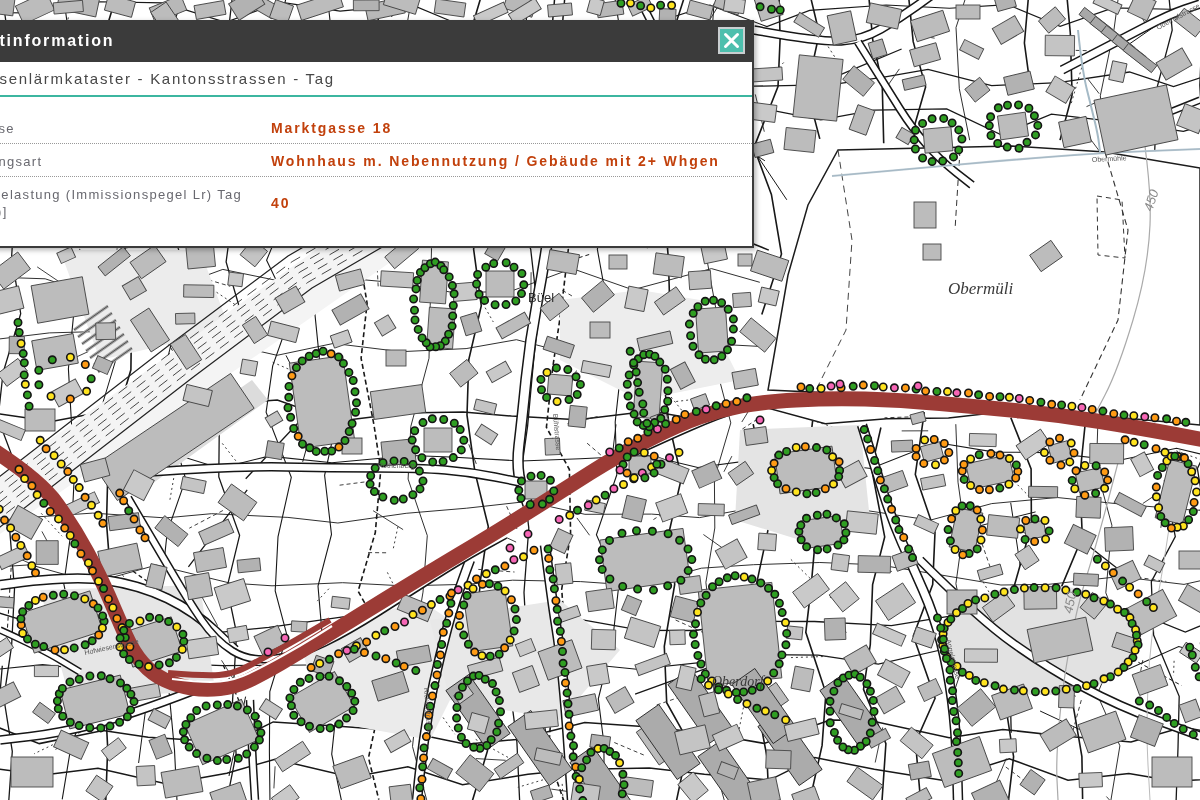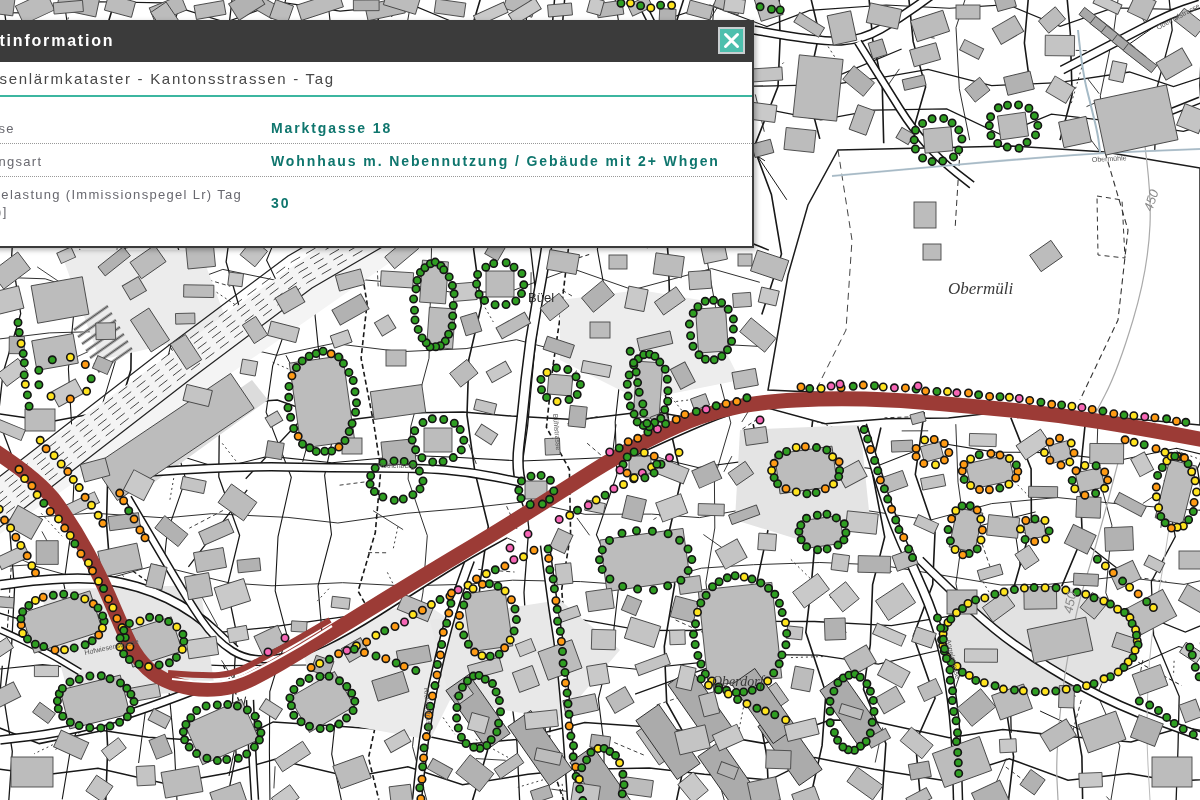--- a/index.html
+++ b/index.html
@@ -24,21 +24,21 @@
 #psub {
   height:35px; line-height:33px; padding-left:14px; font-size:15px; color:#474747;
   letter-spacing:1.7px; border-bottom:2px solid #3cb6a0;
 }
 #ptable {
   width:100%; border-collapse:collapse; table-layout:fixed; margin-top:14px;
 }
 #ptable td { vertical-align:middle; padding:9px 0 6px 0; border-bottom:1px dotted #999; line-height:17px; }
 #ptable tr.last td { border-bottom:none; }
 #ptable .lab { width:329px; padding-left:16px; padding-right:10px; font-size:13px; color:#68686f; letter-spacing:1.3px; }
-#ptable .val { font-size:14px; font-weight:bold; color:#0f766e; letter-spacing:1.9px; padding-right:6px; }
+#ptable .val { font-size:14px; font-weight:bold; color:#c2410c; letter-spacing:1.9px; padding-right:6px; }
 </style>
 </head>
 <body>
 <div id="wrap">
 <svg width="1200" height="800" viewBox="0 0 1200 800" xmlns="http://www.w3.org/2000/svg">
 <rect width="1200" height="800" fill="#ffffff"></rect>
 <path d="M-44.7 -17.6 L-47.1 35.6 L-38.3 82.9 L-34.0 137.6 L-36.2 193.1 L-46.5 253.8 L-24.4 304.0 L-42.5 367.0 L-20.8 421.2 L-37.3 482.6 L-47.8 535.7 L-40.5 579.3 L-45.7 636.9 L-24.7 689.9 L-31.8 752.2 L-38.1 805.8" fill="none" stroke="#181818" stroke-width="0.9" stroke-dasharray="5 3"></path>
 <path d="M0.6 -17.1 L7.3 32.0 L12.0 89.3 L3.4 149.7 L15.4 195.9 L11.7 255.4 L20.7 313.7 L3.1 372.7 L-2.0 418.7 L17.1 469.4 L9.1 522.6 L14.5 589.2 L11.6 646.0 L3.8 698.1 L12.3 751.3 L8.1 810.4" fill="none" stroke="#181818" stroke-width="1.3"></path>
 <path d="M61.7 -16.3 L69.0 36.2 L80.2 89.1 L81.2 151.2 L70.1 207.1 L70.4 256.8 L74.5 305.5 L68.4 368.8 L71.7 426.7 L74.6 469.7 L71.8 526.4 L63.8 583.9 L76.2 643.3 L89.3 697.9 L71.1 745.7 L62.2 799.4" fill="none" stroke="#181818" stroke-width="1.1"></path>
 <path d="M122.3 -23.8 L104.8 33.7 L115.7 91.1 L133.2 148.0 L120.1 201.9 L124.9 247.9 L131.6 314.5 L130.9 369.8 L116.4 418.4 L107.7 477.1 L106.5 523.1 L110.9 579.6 L114.8 632.8 L104.6 689.4 L107.7 747.8 L105.4 811.0" fill="none" stroke="#181818" stroke-width="1.6"></path>
@@ -1671,19 +1671,19 @@
           <tr>
       <td class="lab">Adresse</td>
       <td class="val">Marktgasse 18</td>
     </tr>
     <tr>
       <td class="lab">Nutzungsart</td>
       <td class="val">Wohnhaus m. Nebennutzung / Gebäude mit 2+ Whgen</td>
     </tr>
     <tr class="last">
       <td class="lab">Lärmbelastung (Immissionspegel Lr) Tag<br>[dB(A)]</td>
-      <td class="val">30</td>
+      <td class="val">40</td>
     </tr>
   </tbody>
       </table>
 </div>
 
 </div>
 
 </body></html>

